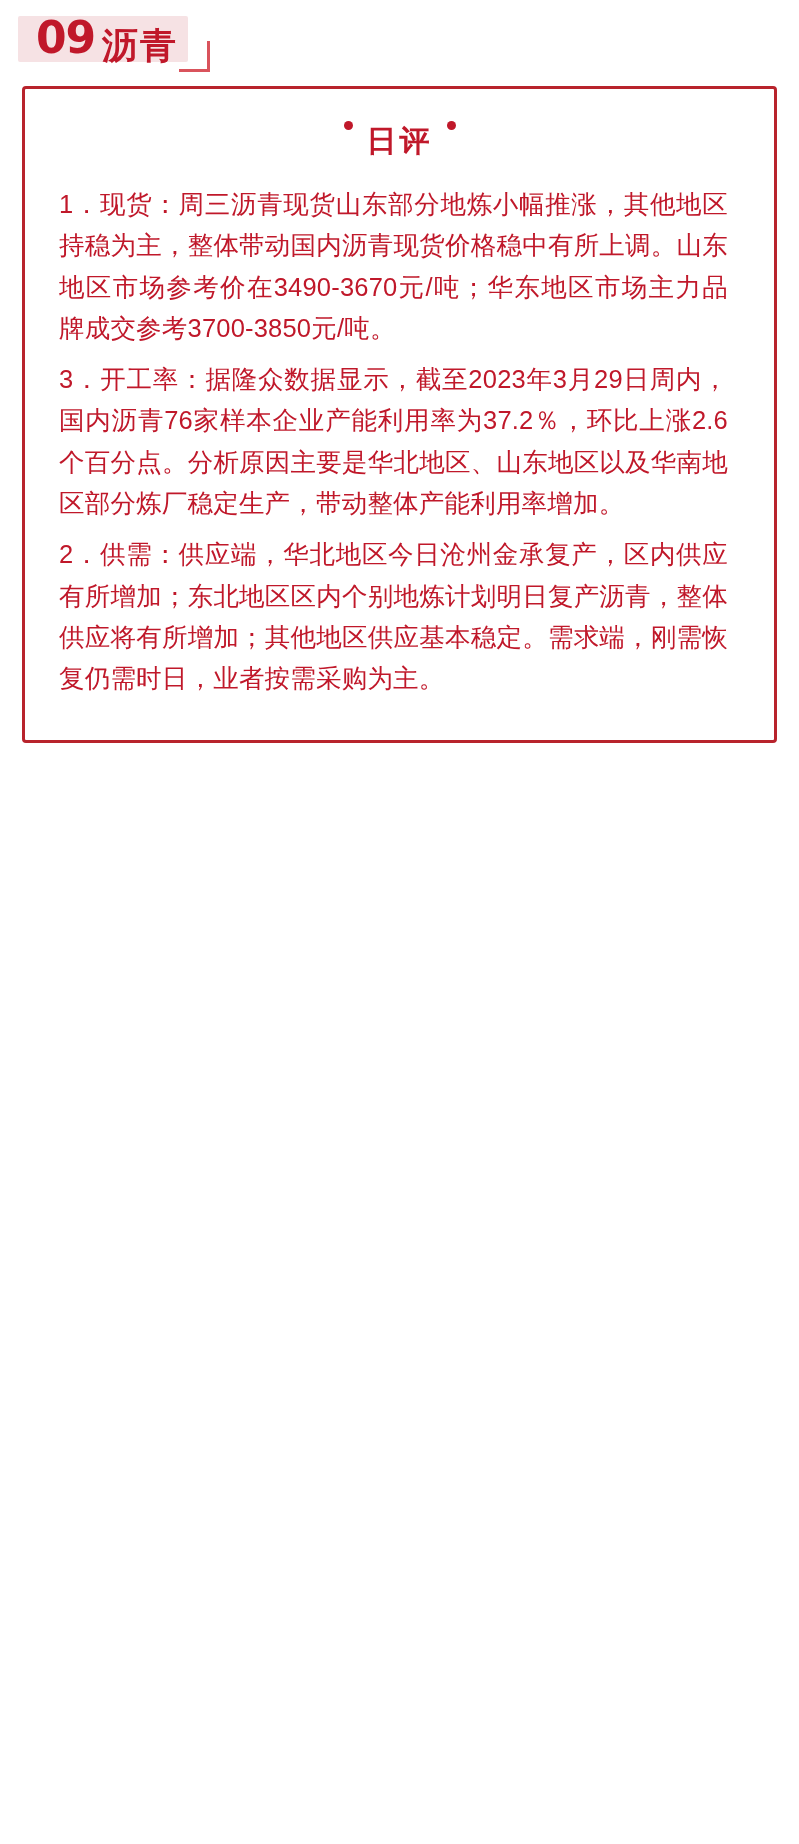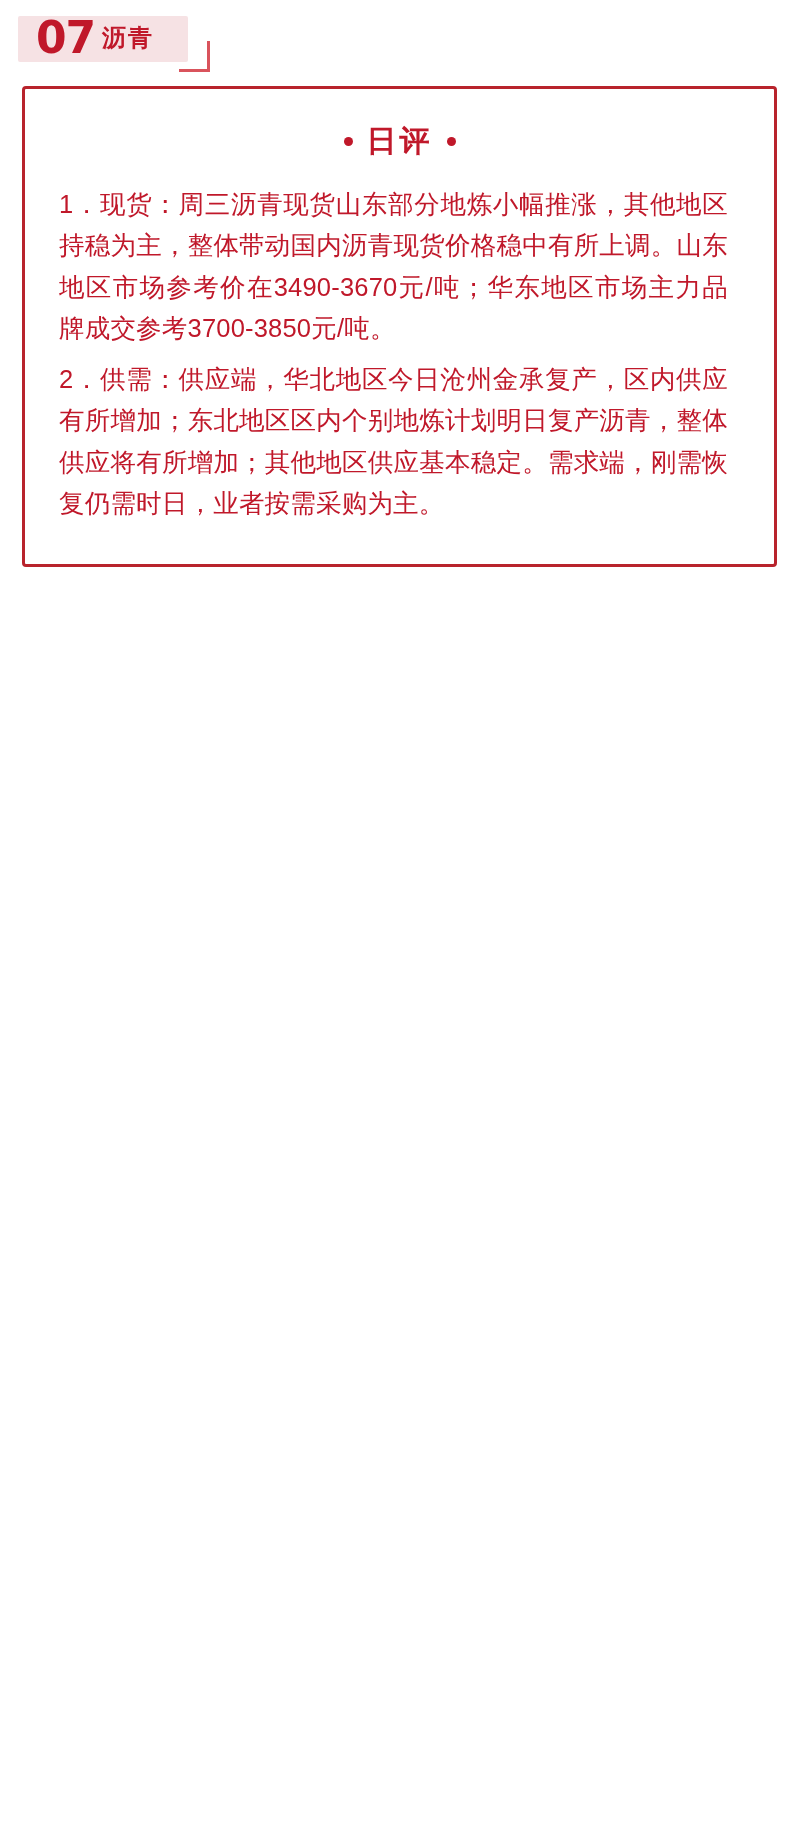--- a/index.html
+++ b/index.html
@@ -55,39 +55,38 @@
     font-size: 44px;
     font-weight: bold;
     letter-spacing: -1px;
     color: #c0182a;
     font-family: "DejaVu Sans", sans-serif;
   }
   .header-title {
     position: absolute;
     left: 84px;
     top: 12px;
-    font-size: 24px;
+    font-size: 36px;
     font-weight: bold;
     color: #c0182a;
     letter-spacing: 2px;
   }
 
   
   .card {
     margin: 14px 22px 24px 22px;
     border: 3px solid #b8232c;
     border-radius: 4px;
     box-sizing: border-box;
     padding: 26px 34px 40px 34px;
     background: #ffffff;
   }
 
   .card-title-row {
     display: flex;
-    align-items: center;
     justify-content: center;
     gap: 14px;
     margin: 6px 0 22px 0;
   }
   .dot {
     width: 9px;
     height: 9px;
     background: #c0182a;
     border-radius: 50%;
     display: inline-block;
@@ -113,29 +112,30 @@
   }
 </style>
 </head>
 <body>
 
 <div class="page">
 
   <div class="header">
     <div class="header-bg"></div>
     <div class="header-corner"></div>
-    <div class="header-num">07</div>
+    <div class="header-num">09</div>
     <div class="header-title">沥青</div>
   </div>
 
   <div class="card">
 
     <div class="card-title-row">
       <span class="dot"></span>
       <span class="card-title">日评</span>
       <span class="dot"></span>
     </div>
 
     <p class="para">1．现货：周三沥青现货山东部分地炼小幅推涨，其他地区持稳为主，整体带动国内沥青现货价格稳中有所上调。山东地区市场参考价在3490-3670元/吨；华东地区市场主力品牌成交参考3700-3850元/吨。</p>
+    <p class="para">3．开工率：据隆众数据显示，截至2023年3月29日周内，国内沥青76家样本企业产能利用率为37.2％，环比上涨2.6个百分点。分析原因主要是华北地区、山东地区以及华南地区部分炼厂稳定生产，带动整体产能利用率增加。</p>
     <p class="para">2．供需：供应端，华北地区今日沧州金承复产，区内供应有所增加；东北地区区内个别地炼计划明日复产沥青，整体供应将有所增加；其他地区供应基本稳定。需求端，刚需恢复仍需时日，业者按需采购为主。</p>
 
   </div>
 </div>
 
 </body></html>

